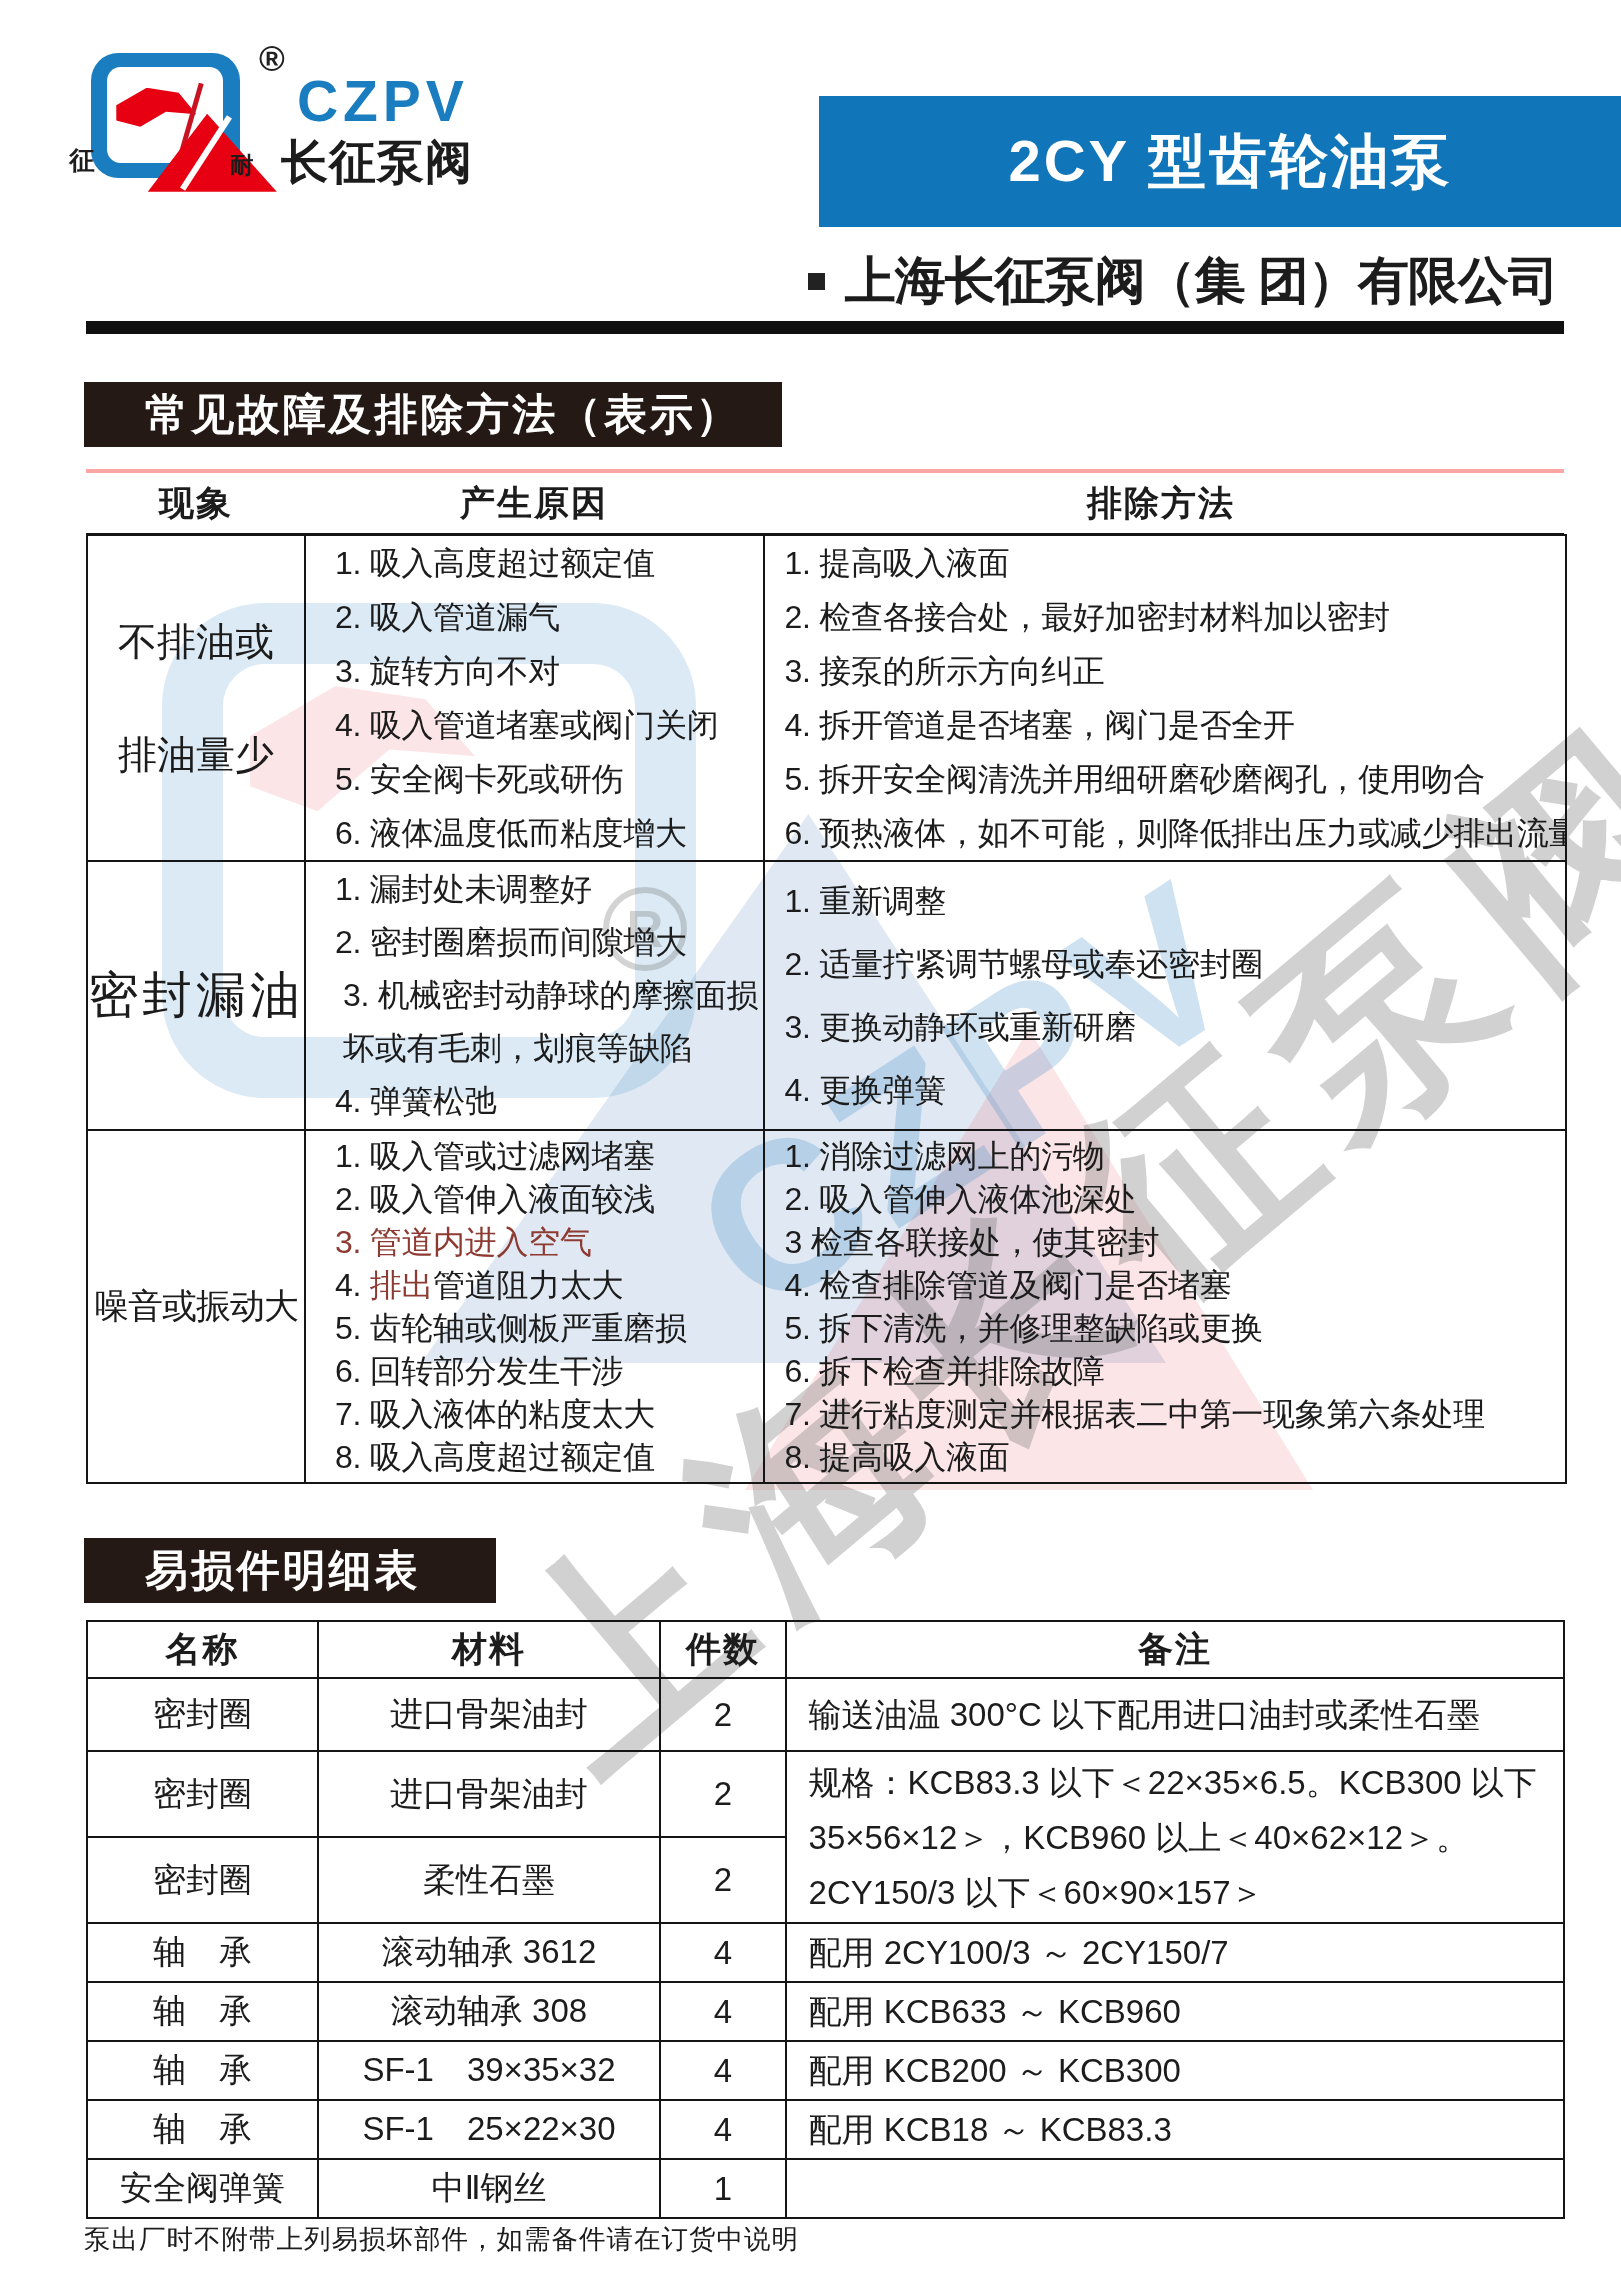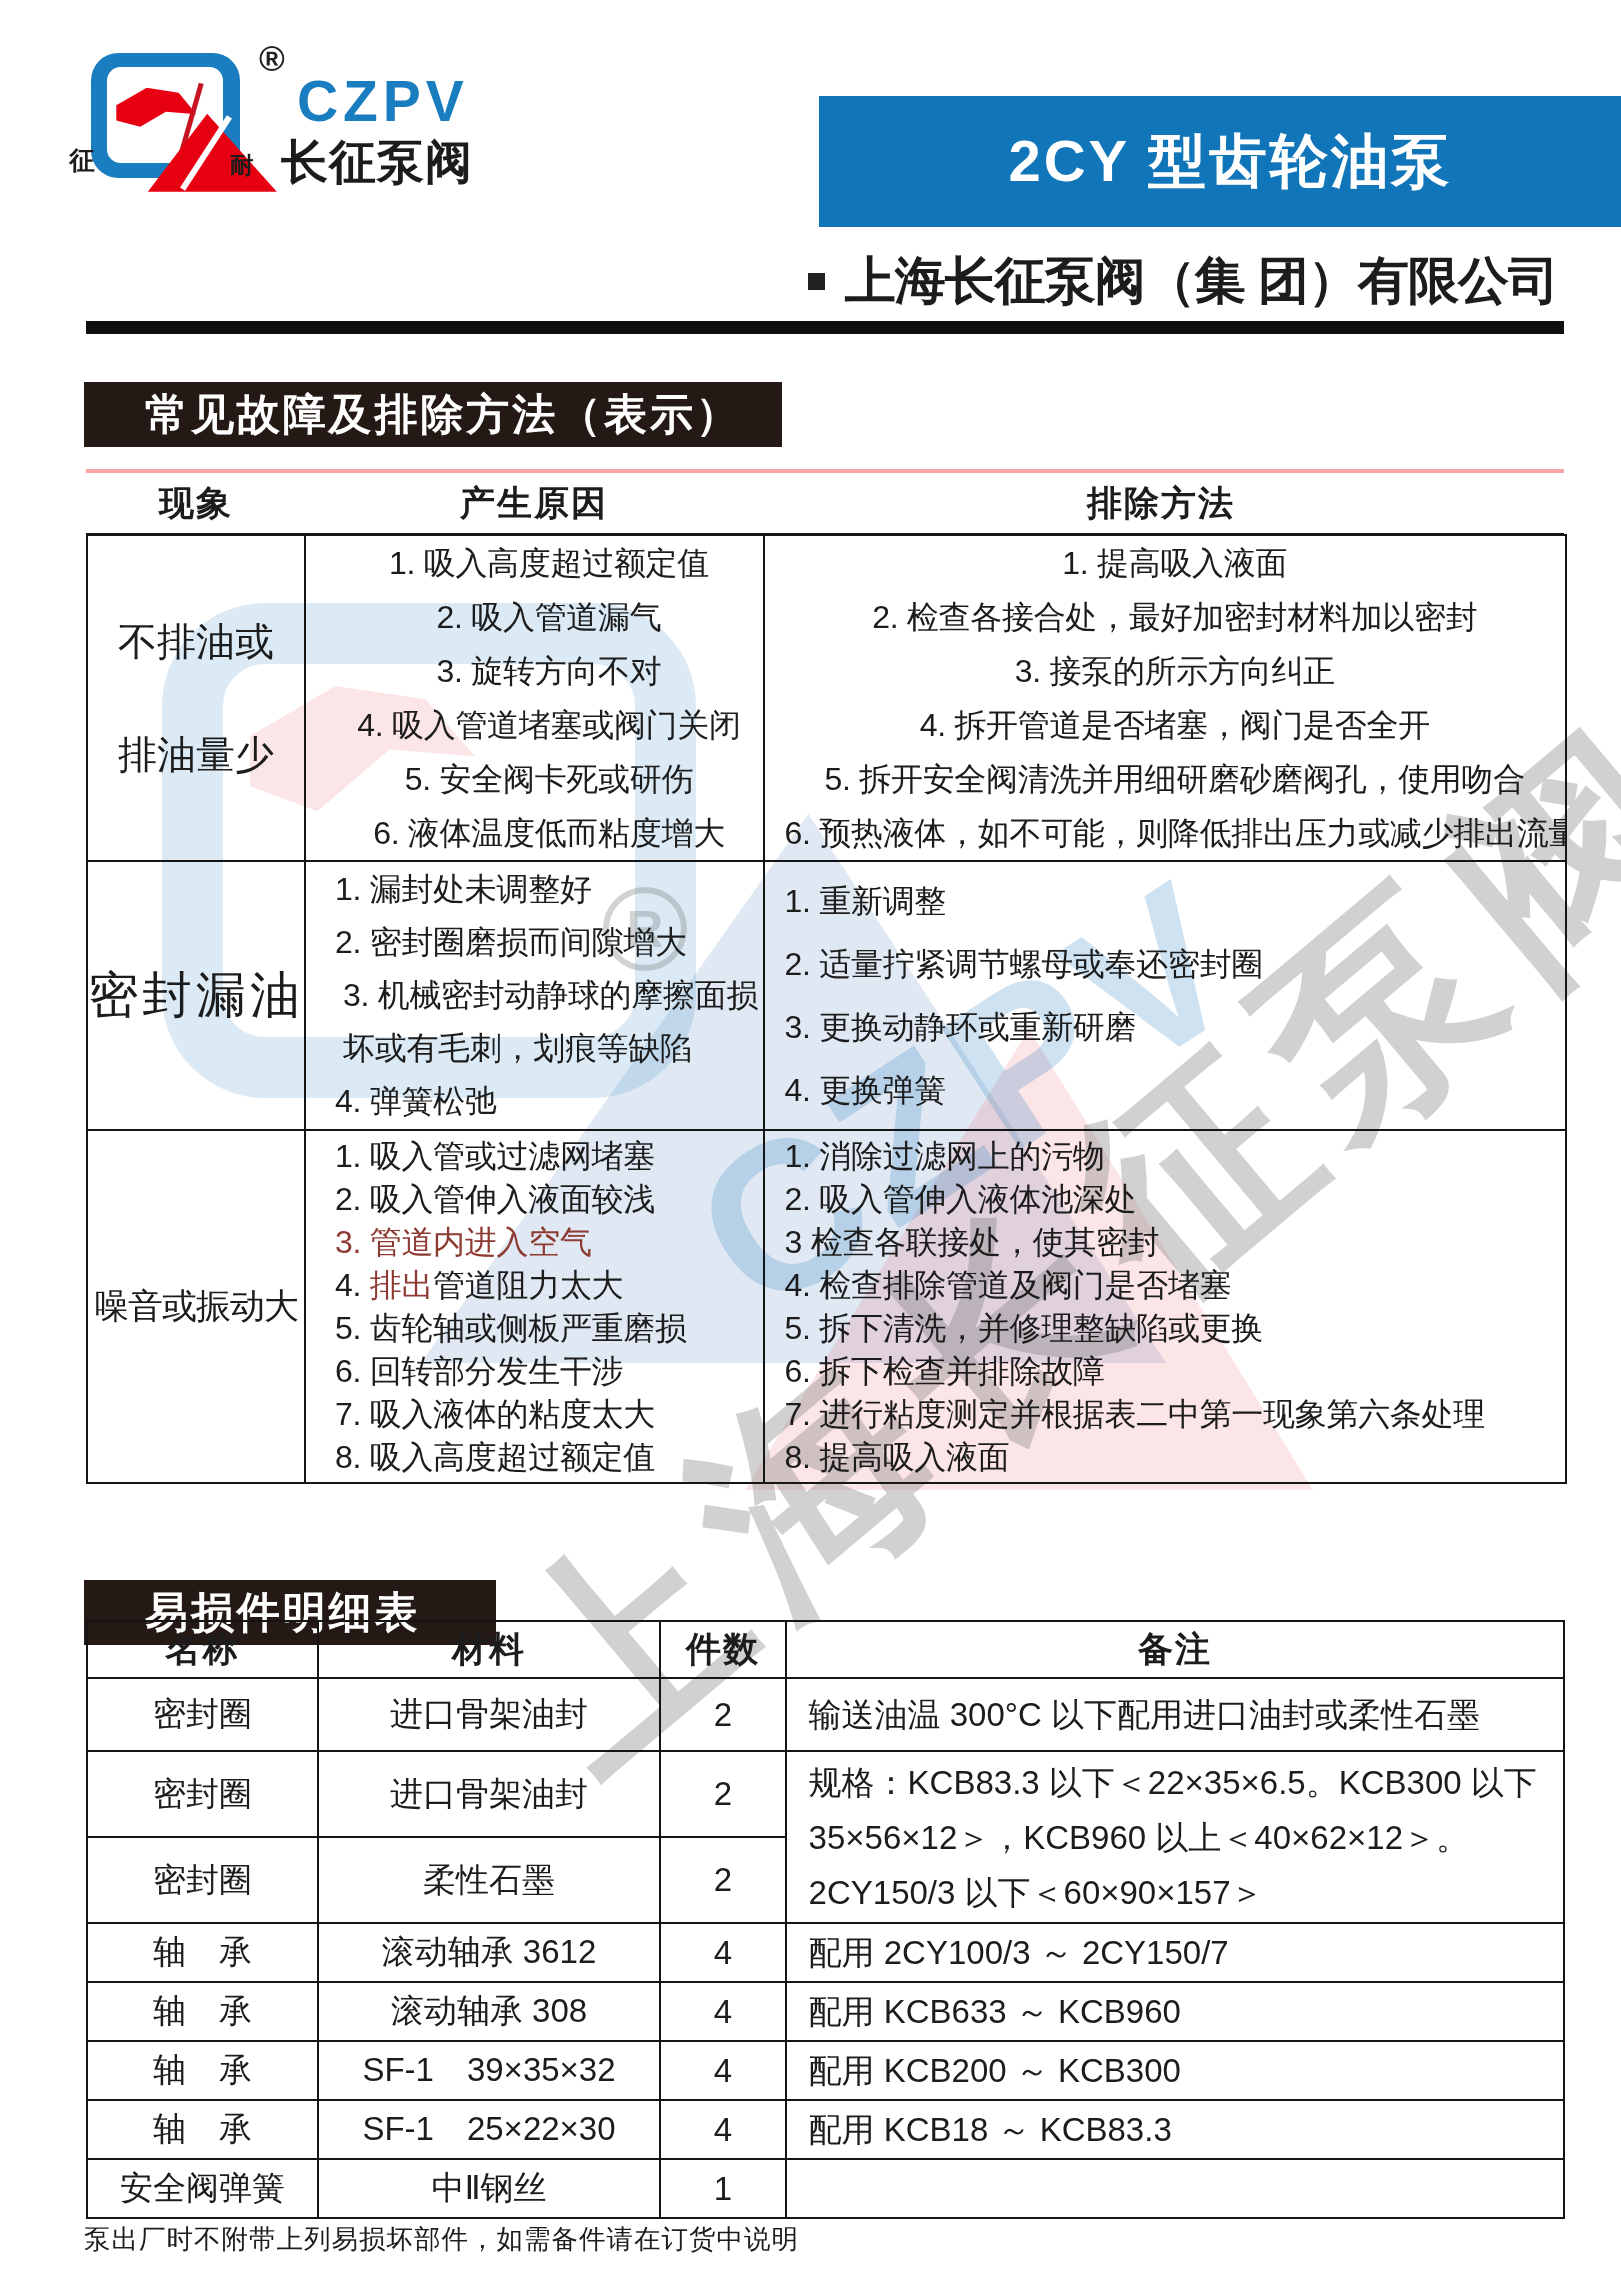--- a/index.html
+++ b/index.html
@@ -47,33 +47,33 @@
           display:flex;align-items:center;justify-content:center;font-size:58px;font-weight:bold;letter-spacing:2.9px;}
   .company{position:absolute;top:247px;right:63px;display:flex;align-items:center;gap:19.6px;
            font-size:51px;font-weight:bold;letter-spacing:-1px;}
   .company .bullet{width:17.6px;height:17.6px;background:#222;flex:none;}
   .rule{position:absolute;left:86px;top:321px;width:1478px;height:12.7px;background:#101010;}
 
   
   .secbar{position:absolute;background:#241914;color:#fff;font-weight:bold;font-size:43px;
           display:flex;align-items:center;letter-spacing:2.9px;box-sizing:border-box;}
   .bar1{left:84px;top:382px;width:698px;height:65px;padding-left:61px;}
-  .bar2{left:84px;top:1580px;width:412px;height:65px;padding-left:61px;}
+  .bar2{left:84px;top:1538px;width:412px;height:65px;padding-left:61px;}
 
   
   .fhead{position:absolute;left:86px;top:469px;width:1478px;height:66px;box-sizing:border-box;
          border-top:4px solid #fca5a5;border-bottom:2.9px solid #151515;}
   .fhead span{position:absolute;top:50%;transform:translate(-50%,-50%);
               font-size:35px;font-weight:bold;letter-spacing:2px;white-space:nowrap;}
   .fh1{left:110px;} .fh2{left:448px;} .fh3{left:1075px;}
 
   .ftable{position:absolute;left:86px;top:534px;width:1478px;border-collapse:collapse;table-layout:fixed;
           border:2px solid #151515;border-top:none;border-bottom:2.9px solid #151515;}
   .ftable td{border:2px solid #151515;vertical-align:middle;overflow:hidden;padding:0;}
-  .r0 td{height:323px;text-align:center;} .r1 td{height:267px;} .r2 td{height:351px;}
+  .r0 td{height:323px;} .r1 td{height:267px;} .r2 td{height:351px;}
   .ph{text-align:center;}
   .r0 .ph{font-size:39px;} .r0 .phl + .phl{margin-top:59px;}
   .r1 .ph{font-size:50px;letter-spacing:3.9px;}
   .r2 .ph{font-size:35px;letter-spacing:-1px;}
   .list{display:flex;flex-direction:column;justify-content:center;height:100%;}
   td.causes .list{padding-left:29px;}
   td.remedies .list{padding-left:19.6px;}
   .it{line-height:54px;white-space:nowrap;font-size:32px;letter-spacing:-0.3px;}
   .it.wrap{white-space:normal;margin-left:8px;}
   .r1 td.causes .it{line-height:53px;}

